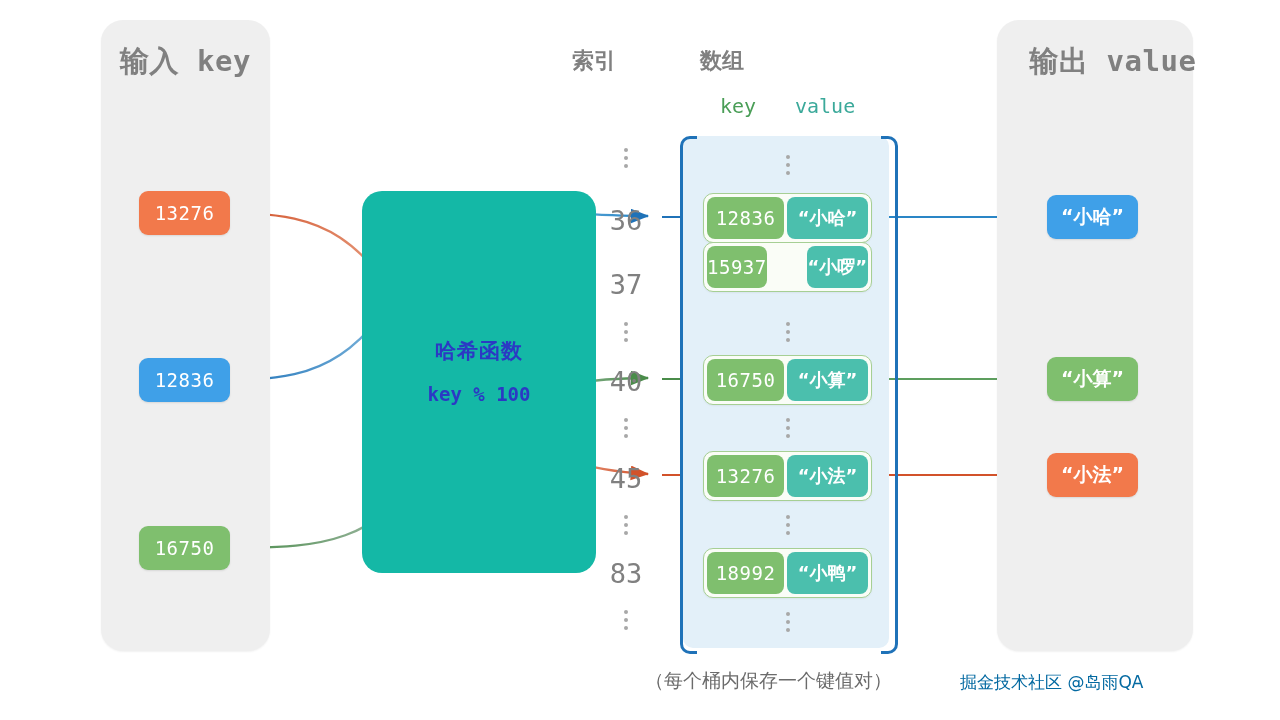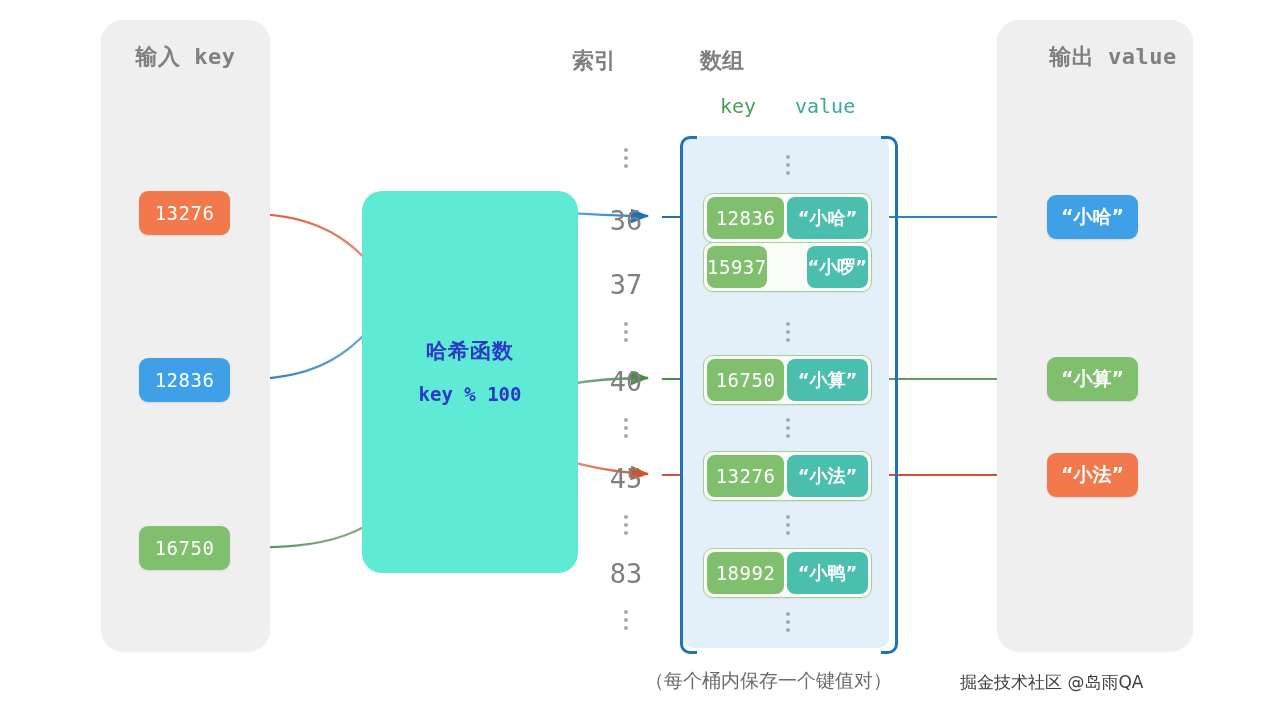--- a/index.html
+++ b/index.html
@@ -18,21 +18,21 @@
     background:#efefef;
     border-radius:22px;
     box-shadow:0 1px 2px rgba(0,0,0,.06);
   }
   #panel-input{left:101px;top:20px;width:169px;height:631px;}
   #panel-output{left:997px;top:20px;width:196px;height:631px;}
   .panel-title{
     position:absolute;top:42px;left:0;width:100%;
     text-align:center;
     font-family:"DejaVu Sans Mono","Liberation Mono",monospace;
-    font-weight:bold;font-size:22px;color:#808080;
+    font-weight:bold;font-size:29px;color:#808080;
     letter-spacing:.5px;white-space:nowrap;
   }
 
   
   .pill{
     position:absolute;
     border-radius:9px;
     color:#ffffff;
     display:flex;align-items:center;justify-content:center;
     font-family:"DejaVu Sans Mono","Liberation Mono",monospace;
@@ -42,22 +42,22 @@
   }
   .pill.cjk{
     font-family:"DejaVu Sans","Liberation Sans",sans-serif;
     font-weight:bold;font-size:19px;letter-spacing:0;
   }
   .key-in{left:139px;width:91px;height:44px;}
   .val-out{left:1047px;width:91px;height:44px;}
 
   
   #hashbox{
-    position:absolute;left:362px;top:191px;width:216px;height:382px;
-    background:#5eead4;border-radius:20px;
+    position:absolute;left:362px;top:191px;width:234px;height:382px;
+    background:#14b8a6;border-radius:20px;
   }
   .hash-label{
     position:absolute;left:0;width:100%;text-align:center;
     color:#2b39c4;font-weight:bold;white-space:nowrap;
   }
   #hash-title{top:146px;font-size:21px;letter-spacing:1px;}
   #hash-formula{top:192px;font-size:19px;
     font-family:"DejaVu Sans Mono","Liberation Mono",monospace;}
 
   
@@ -125,21 +125,21 @@
     font-weight:bold;font-size:18px;
   }
 
   
   #caption{
     position:absolute;left:645px;top:668px;white-space:nowrap;
     font-size:19px;color:#6b6b6b;
   }
   #watermark{
     position:absolute;left:960px;top:671px;white-space:nowrap;
-    font-size:17px;color:#404040;
+    font-size:17px;color:#0369a1;
   }
 
   svg{position:absolute;left:0;top:0;width:1280px;height:720px;pointer-events:none;}
 </style>
 </head>
 <body>
 
 <div id="stage">
 
   <svg>

